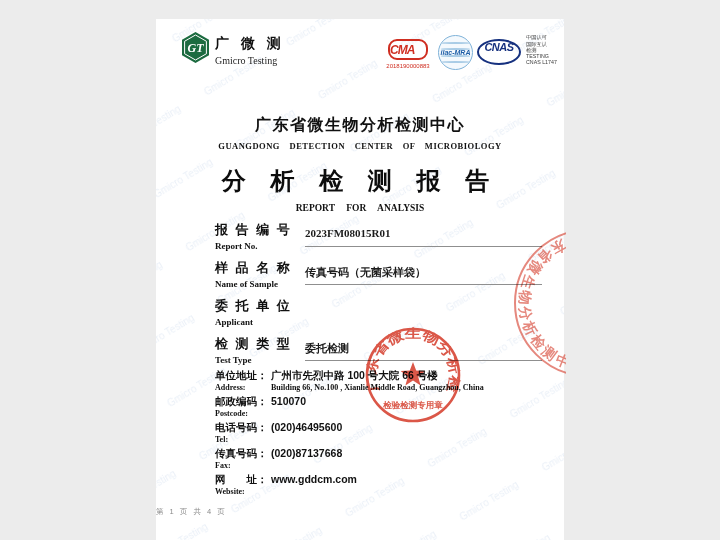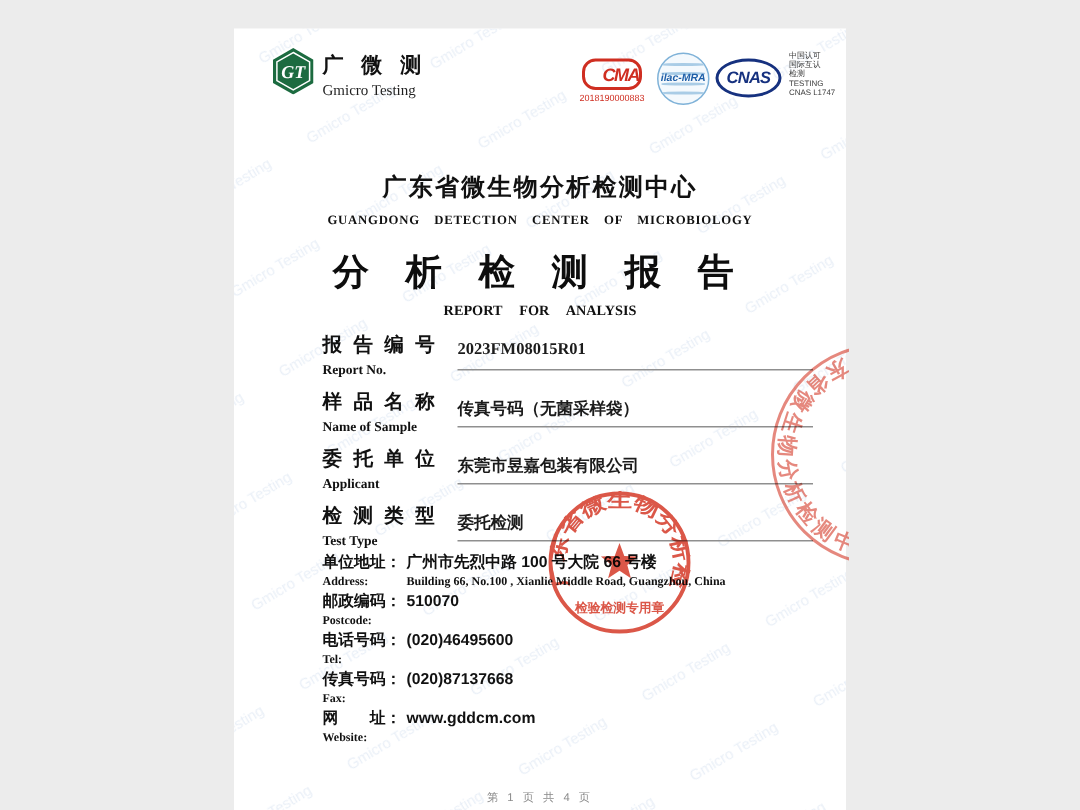--- a/index.html
+++ b/index.html
@@ -14,31 +14,31 @@
   .brand { position:absolute; left:26px; top:13px; display:flex; align-items:flex-start; }
   .brand-logo { width:27px; height:31px; }
   .brand-text { margin-left:6px; padding-top:3px; }
   .brand-cn { font-size:14px; font-weight:bold; letter-spacing:4px; color:#111; }
   .brand-en { font-size:10px; font-family:"Liberation Serif", serif; color:#1f1f1f; margin-top:2px; }
 
   
   .certs { position:absolute; left:226px; top:14px; display:flex; align-items:flex-start; }
   .cma { width:52px; text-align:center; }
   .cma-box { width:40px; height:21px; margin:6px auto 0; border:2px solid #cf2e21; border-radius:9px;
-             display:flex; align-items:center; justify-content:flex-end; }
+             display:flex; align-items:center; justify-content:flex-start; }
   .cma-label { font-size:12px; font-weight:bold; font-style:italic; color:#cf2e21; letter-spacing:-1px; }
   .cma-number { font-size:6px; color:#cf2e21; margin-top:3px; white-space:nowrap; }
   .ilac { width:35px; height:35px; margin-left:4px; margin-top:2px; border-radius:50%;
           border:1.5px solid #7fb2d8; position:relative; overflow:hidden; background:#f4f9fd;
           display:flex; align-items:center; justify-content:center; }
   .ilac-lines { position:absolute; inset:0; }
   .ilac-lines div { position:absolute; left:2px; right:2px; height:1.5px; background:#a9cce6; border-radius:50%; }
   .ilac-label { position:relative; font-size:7px; font-weight:bold; font-style:italic; color:#1f5fa8; z-index:1; }
   .cnas { width:44px; height:26px; margin-left:4px; margin-top:6px; border:2.5px solid #16317f; border-radius:50%;
-          display:flex; align-items:center; justify-content:center; }
+          display:flex; justify-content:center; }
   .cnas-label { font-size:11px; font-weight:bold; font-style:italic; color:#16317f; letter-spacing:-0.5px; }
   .cnas-block { margin-left:5px; margin-top:2px; font-size:6px; line-height:7px; color:#3a3a3a;
                 transform:scale(0.88); transform-origin:left top; white-space:nowrap; }
 
   
   .titles { position:absolute; left:0; top:96px; width:100%; text-align:center; }
   .org-cn { font-size:16px; font-weight:bold; letter-spacing:1.5px; color:#111; }
   .org-en { font-size:8.5px; font-weight:bold; font-family:"Liberation Serif", serif;
             word-spacing:7px; letter-spacing:0.5px; margin-top:5px; color:#111; }
   .report-cn { font-size:24px; font-weight:bold; letter-spacing:9px; margin-top:14px; color:#0d0d0d; }
@@ -58,21 +58,21 @@
   
   .contact { position:absolute; left:59px; top:350px; width:310px; }
   .c-row { margin-bottom:2px; }
   .c-cn { display:flex; font-size:10.5px; font-weight:bold; line-height:13px; color:#111; }
   .c-en { display:flex; font-size:8px; font-weight:bold; font-family:"Liberation Serif", serif;
           line-height:10px; color:#111; margin-top:1px; }
   .c-label { width:56px; white-space:nowrap; }
   .c-value { flex:1; white-space:nowrap; }
 
   
-  .footer { position:absolute; left:0; top:508px; width:100%; text-align:center;
+  .footer { position:absolute; left:0; top:488px; width:100%; text-align:left;
             font-size:7.5px; color:#8a8a8a; letter-spacing:2px; }
 
   
   .seal-main { position:absolute; left:208px; top:307px; width:98px; height:98px; z-index:3;
                mix-blend-mode:multiply; }
   .seal-big { position:absolute; left:332px; top:213px; width:78px; height:142px; z-index:3;
               overflow:hidden; mix-blend-mode:multiply; }
 </style>
 </head>
 <body>
@@ -151,21 +151,20 @@
             <div class="flabel-cn">样 品 名 称</div>
             <div class="flabel-en">Name of Sample</div>
           </div>
           <div class="field-value">传真号码（无菌采样袋）</div>
         </div>
         <div class="field-row">
           <div class="field-label">
             <div class="flabel-cn">委 托 单 位</div>
             <div class="flabel-en">Applicant</div>
           </div>
-          <div class="field-value">东莞市昱嘉包装有限公司</div>
         </div>
         <div class="field-row">
           <div class="field-label">
             <div class="flabel-cn">检 测 类 型</div>
             <div class="flabel-en">Test Type</div>
           </div>
           <div class="field-value">委托检测</div>
         </div>
       </div>
 

